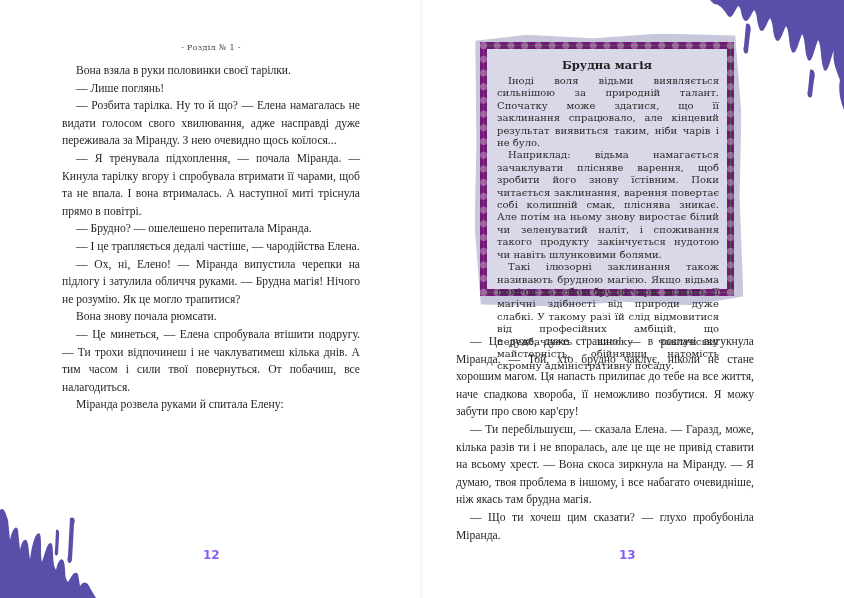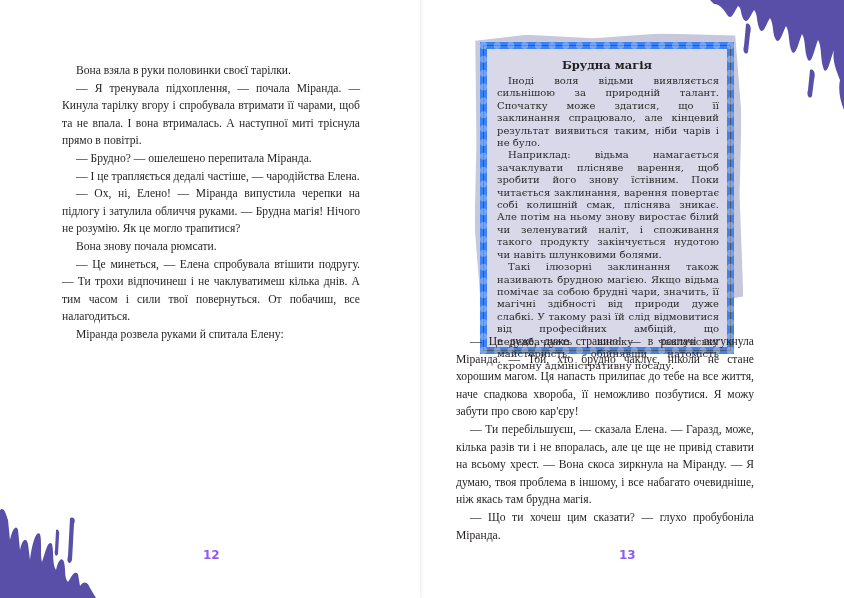--- a/index.html
+++ b/index.html
@@ -17,22 +17,22 @@
   .left-text { left:62px; top:62px; width:298px; }
   .right-text { left:34px; top:333px; width:298px; }
   .folio { position:absolute; font-family:"DejaVu Sans","Liberation Sans",sans-serif;
            font-weight:bold; font-size:12px; color:#8b5cf6; }
   .folio-left { left:203px; top:548px; }
   .folio-right { left:197px; top:548px; }
 
   .box-paper { position:absolute; left:52px; top:34px; width:268px; height:272px;
                background:#c8c8dc; transform:rotate(-0.6deg);
                clip-path:polygon(1% 2%,20% 0,45% 1.5%,70% 0,98% 1%,100% 30%,99% 60%,100% 97%,80% 100%,55% 98.5%,30% 100%,2% 99%,0 70%,1% 40%); }
-  .box-frame { position:absolute; left:58px; top:42px; width:254px; height:312px;
-               border:7px solid #3b82f6; box-sizing:border-box;
+  .box-frame { position:absolute; left:58px; top:42px; width:254px; height:254px;
+               border:7px solid #701a75; box-sizing:border-box;
                background:#d8d8e8;
                outline:1px solid #555; outline-offset:-4px; }
   .box-frame::before { content:""; position:absolute; inset:-7px;
                border:7px dotted #e8e8e8; opacity:0.35; pointer-events:none; }
   .box-title { position:absolute; left:0; width:100%; top:9px; text-align:center;
                font-weight:bold; font-size:11.5px; }
   .box-text { position:absolute; left:10px; top:26px; width:222px;
               font-size:10px; line-height:12.4px; text-align:justify; color:#2b2b2b; }
   .box-text p { margin:0; text-indent:11px; }
 
@@ -41,23 +41,26 @@
 </head>
 <body>
 
 <div class="page page-left">
   <svg class="splash" style="left:0; top:500px;" width="110" height="98" viewBox="0 0 110 98">
     <path fill="#5a4fa8" d="M0 10 C4 6 6 14 8 20 L10 40 C12 30 16 24 18 30 L20 50 C22 40 26 36 28 44 L30 60 C32 44 36 30 40 34 C42 40 40 56 42 62 C46 50 48 40 52 44 C54 52 52 64 56 70 C58 60 62 56 64 62 C66 70 64 78 68 82 C72 76 74 70 78 74 L80 86 C84 80 88 82 90 88 L96 98 L0 98 Z"></path>
     <path fill="#5a4fa8" d="M70 18 C74 16 76 20 74 24 L72 60 C70 66 66 62 68 56 Z"></path>
     <path fill="#5a4fa8" d="M56 30 C58 28 60 32 59 36 L58 54 C56 58 54 54 55 50 Z"></path>
   </svg>
 
+  <div class="running-head">- Розділ № 1 -</div>
 
   <div class="text-block left-text">
     <p>Вона взяла в руки половинки своєї тарілки.</p>
+    <p>— Лише поглянь!</p>
+    <p>— Розбита тарілка. Ну то й що? — Елена намагалась не видати голосом свого хвилювання, адже насправді дуже переживала за Міранду. З нею очевидно щось коїлося...</p>
     <p>— Я тренувала підхоплення, — почала Міранда. — Кинула тарілку вгору і спробувала втримати її чарами, щоб та не впала. І вона втрималась. А наступної миті тріснула прямо в повітрі.</p>
     <p>— Брудно? — ошелешено перепитала Міранда.</p>
     <p>— І це трапляється дедалі частіше, — чародійства Елена.</p>
     <p>— Ох, ні, Елено! — Міранда випустила черепки на підлогу і затулила обличчя руками. — Брудна магія! Нічого не розумію. Як це могло трапитися?</p>
     <p>Вона знову почала рюмсати.</p>
     <p>— Це минеться, — Елена спробувала втішити подругу. — Ти трохи відпочинеш і не чаклуватимеш кілька днів. А тим часом і сили твої повернуться. От побачиш, все налагодиться.</p>
     <p>Міранда розвела руками й спитала Елену:</p>
 
   </div>
 

